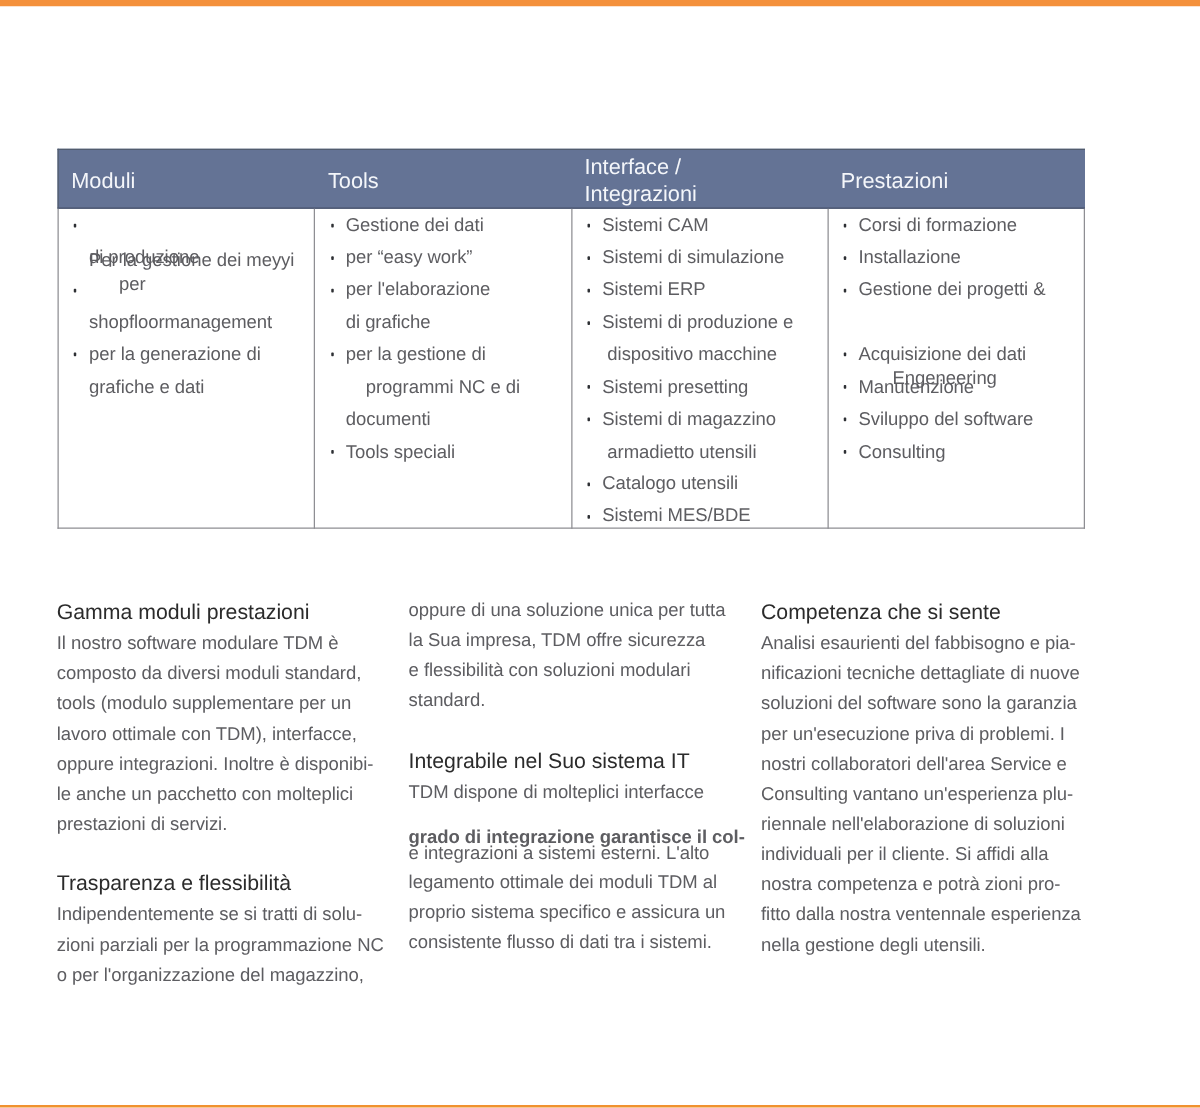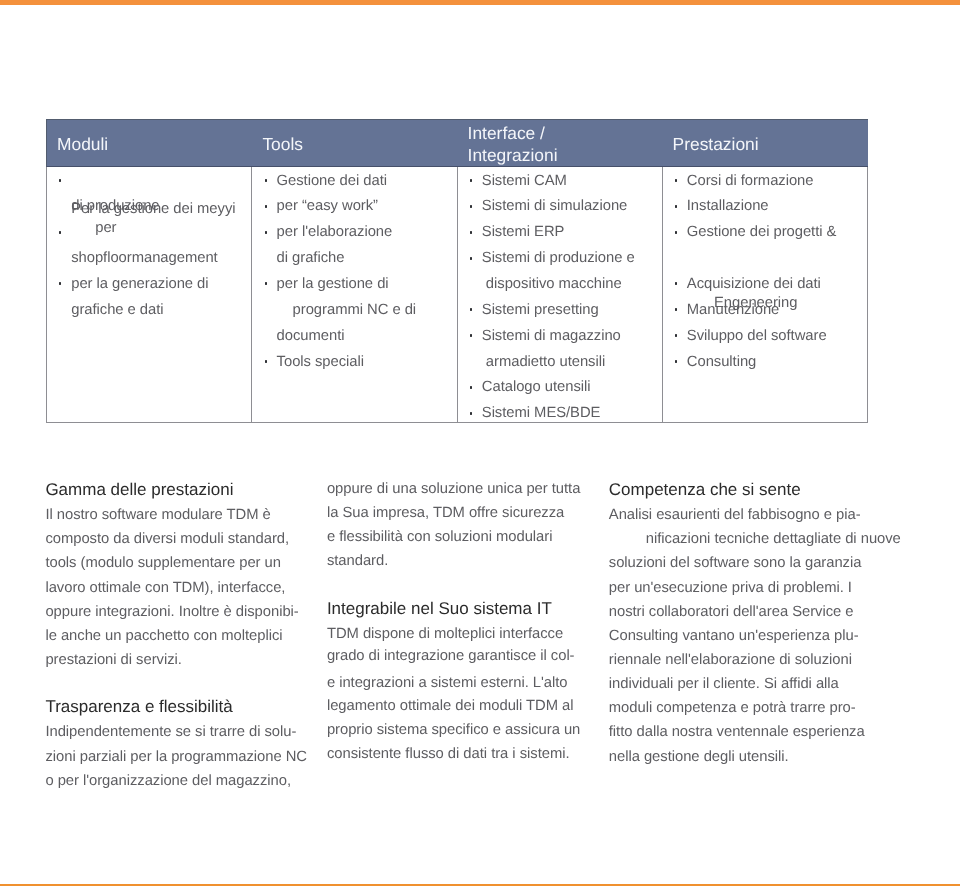--- a/index.html
+++ b/index.html
@@ -90,49 +90,49 @@
       <div class="bul" style="left: 629px; top: 163px;">·</div>
       <div class="ln" style="left: 640.8px; top: 154.98px;">Acquisizione dei dati</div>
       <div class="bul" style="left: 629px; top: 189px;">·</div>
       <div class="ln" style="left: 640.8px; top: 180.85px;">Manutenzione</div>
       <div class="bul" style="left: 629px; top: 215px;">·</div>
       <div class="ln" style="left: 640.8px; top: 206.72px;">Sviluppo del software</div>
       <div class="bul" style="left: 629px; top: 241px;">·</div>
       <div class="ln" style="left: 640.8px; top: 232.59px;">Consulting</div>
     </div>
   <div id="articles">
-      <div class="hd" style="left: 45.4px; top: 479.9px;">Gamma delle prestazioni</div>
+      <div class="hd" style="left: 45.4px; top: 479.9px;">Gamma moduli prestazioni</div>
       <div class="ln2" style="left: 45.4px; top: 505.05px;">Il nostro software modulare TDM è</div>
       <div class="ln2" style="left: 45.4px; top: 529.2px;">composto da diversi moduli standard,</div>
       <div class="ln2" style="left: 45.4px; top: 553.35px;">tools (modulo supplementare per un</div>
       <div class="ln2" style="left: 45.4px; top: 577.5px;">lavoro ottimale con TDM), interfacce,</div>
       <div class="ln2" style="left: 45.4px; top: 601.65px;">oppure integrazioni. Inoltre è disponibi-</div>
       <div class="ln2" style="left: 45.4px; top: 625.8px;">le anche un pacchetto con molteplici</div>
       <div class="ln2" style="left: 45.4px; top: 649.95px;">prestazioni di servizi.</div>
       <div class="hd" style="left: 45.4px; top: 697.25px;">Trasparenza e flessibilità</div>
-      <div class="ln2" style="left: 45.4px; top: 722.4px;">Indipendentemente se si trarre di solu-</div>
+      <div class="ln2" style="left: 45.4px; top: 722.4px;">Indipendentemente se si tratti di solu-</div>
       <div class="ln2" style="left: 45.4px; top: 746.55px;">zioni parziali per la programmazione NC</div>
       <div class="ln2" style="left: 45.4px; top: 770.7px;">o per l'organizzazione del magazzino,</div>
       <div class="ln2" style="left: 326.9px; top: 478.8px;">oppure di una soluzione unica per tutta</div>
       <div class="ln2" style="left: 326.9px; top: 502.95px;">la Sua impresa, TDM offre sicurezza</div>
       <div class="ln2" style="left: 326.9px; top: 527.1px;">e flessibilità con soluzioni modulari</div>
       <div class="ln2" style="left: 326.9px; top: 551.25px;">standard.</div>
       <div class="hd" style="left: 326.9px; top: 598.55px;">Integrabile nel Suo sistema IT</div>
       <div class="ln2" style="left: 326.9px; top: 623.7px;">TDM dispone di molteplici interfacce</div>
       <div class="ln2" style="left: 326.9px; top: 673px;">e integrazioni a sistemi esterni. L'alto</div>
-      <div class="ln2" style="left: 326.9px; top: 646px;">grado di integrazione garantisce il col-</div>
+      <div class="ln2" style="left: 326.9px; top: 660px; font-weight: bold;">grado di integrazione garantisce il col-</div>
       <div class="ln2" style="left: 326.9px; top: 696.15px;">legamento ottimale dei moduli TDM al</div>
       <div class="ln2" style="left: 326.9px; top: 720.3px;">proprio sistema specifico e assicura un</div>
       <div class="ln2" style="left: 326.9px; top: 744.45px;">consistente flusso di dati tra i sistemi.</div>
       <div class="hd" style="left: 608.8px; top: 479.9px;">Competenza che si sente</div>
       <div class="ln2" style="left: 608.8px; top: 505.05px;">Analisi esaurienti del fabbisogno e pia-</div>
-      <div class="ln2" style="left: 608.8px; top: 529.2px; margin-left: 37px;">nificazioni tecniche dettagliate di nuove</div>
+      <div class="ln2" style="left: 608.8px; top: 529.2px;">nificazioni tecniche dettagliate di nuove</div>
       <div class="ln2" style="left: 608.8px; top: 553.35px;">soluzioni del software sono la garanzia</div>
       <div class="ln2" style="left: 608.8px; top: 577.5px;">per un'esecuzione priva di problemi. I</div>
       <div class="ln2" style="left: 608.8px; top: 601.65px;">nostri collaboratori dell'area Service e</div>
       <div class="ln2" style="left: 608.8px; top: 625.8px;">Consulting vantano un'esperienza plu-</div>
       <div class="ln2" style="left: 608.8px; top: 649.95px;">riennale nell'elaborazione di soluzioni</div>
       <div class="ln2" style="left: 608.8px; top: 674.1px;">individuali per il cliente. Si affidi alla</div>
-      <div class="ln2" style="left: 608.8px; top: 698.25px;">moduli competenza e potrà trarre pro-</div>
+      <div class="ln2" style="left: 608.8px; top: 698.25px;">nostra competenza e potrà zioni pro-</div>
       <div class="ln2" style="left: 608.8px; top: 722.4px;">fitto dalla nostra ventennale esperienza</div>
       <div class="ln2" style="left: 608.8px; top: 746.55px;">nella gestione degli utensili.</div>
     </div>
 </div>
 
 </body></html>

